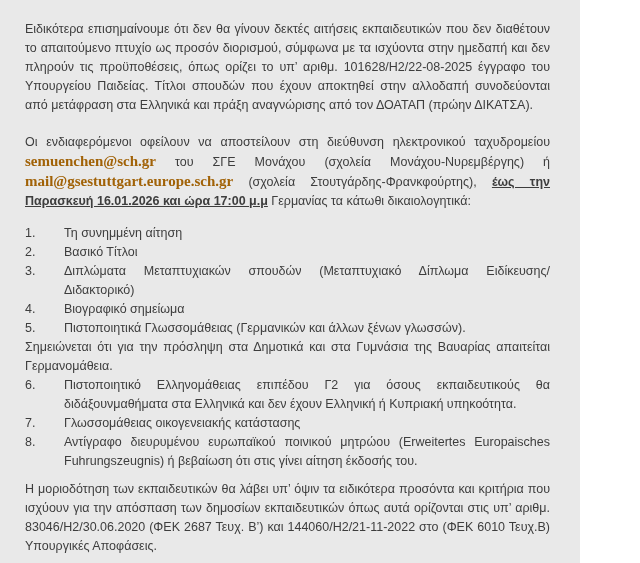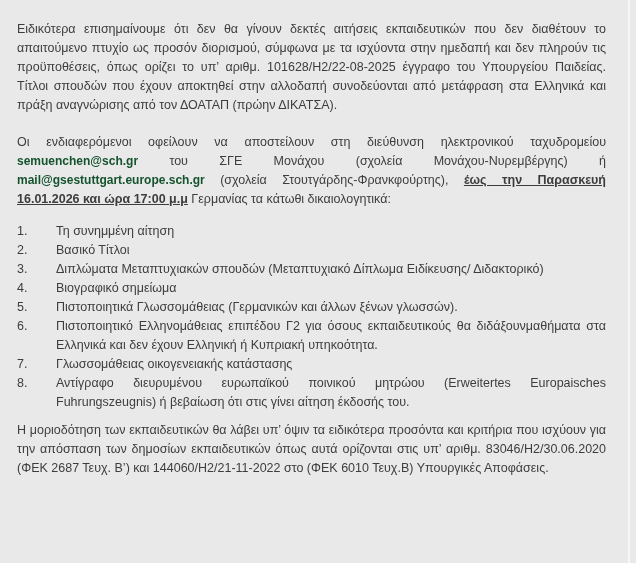--- a/index.html
+++ b/index.html
@@ -1,24 +1,25 @@
 <!DOCTYPE html>
 <html lang="el"><head>
 <meta charset="utf-8">
 <style>
   html, body { margin: 0; padding: 0; }
   .page {
     position: relative;
-    width: 636px;
+    width: 580px;
     height: 563px;
     background: #e9e9e9;
     font-family: "Liberation Sans", sans-serif;
     color: #3d3d3d;
     overflow: hidden;
     box-sizing: border-box;
+    padding-left: 8px;
   }
   .content {
     padding: 20px 30px 0 17px;
     font-size: 12.5px;
     line-height: 19px;
     text-align: justify;
   }
   .para { margin: 0; }
   .para-submission { margin-top: 18px; }
   .doc-list { margin-top: 13px; }
@@ -27,24 +28,24 @@
     flex: 0 0 15px;
     width: 15px;
   }
   .list-txt {
     flex: 1;
     text-align: justify;
     margin-left: 24px;
   }
   .list-note { text-align: justify; }
   .email-link {
-    color: #14532d;
-    font-family: Liberation Sans, sans-serif;
+    color: #a16207;
+    font-family: Liberation Serif, serif;
     font-weight: bold;
-    font-size: 12px;
+    font-size: 15px;
     text-decoration: none;
     cursor: pointer;
   }
   .deadline {
     font-weight: bold;
     text-decoration: underline;
   }
   .para-scoring { margin-top: 9px; }
   .right-strip {
     position: absolute;
@@ -81,20 +82,21 @@
       </div>
       <div class="list-row">
         <span class="list-num">4.</span>
         <span class="list-txt">Βιογραφικό σημείωμα</span>
       </div>
       <div class="list-row">
         <span class="list-num">5.</span>
         <span class="list-txt">Πιστοποιητικά Γλωσσομάθειας (Γερμανικών και άλλων ξένων γλωσσών).</span>
       </div>
 
+      <div class="list-note">Σημειώνεται ότι για την πρόσληψη στα Δημοτικά και στα Γυμνάσια της Βαυαρίας απαιτείται Γερμανομάθεια.</div>
 
       <div class="list-row">
         <span class="list-num">6.</span>
         <span class="list-txt">Πιστοποιητικό Ελληνομάθειας επιπέδου Γ2 για όσους εκπαιδευτικούς θα διδάξουνμαθήματα στα Ελληνικά και δεν έχουν Ελληνική ή Κυπριακή υπηκοότητα.</span>
       </div>
       <div class="list-row">
         <span class="list-num">7.</span>
         <span class="list-txt">Γλωσσομάθειας οικογενειακής κατάστασης</span>
       </div>
       <div class="list-row">

